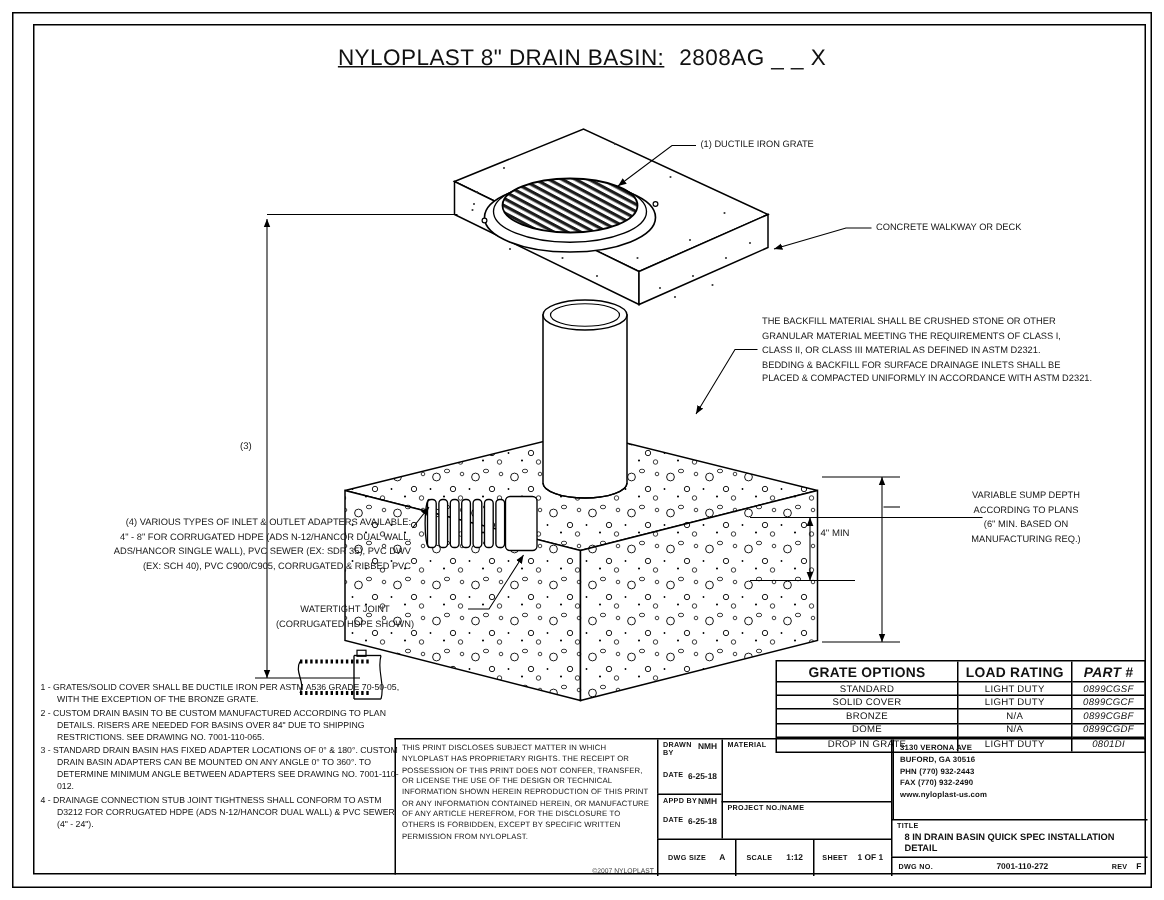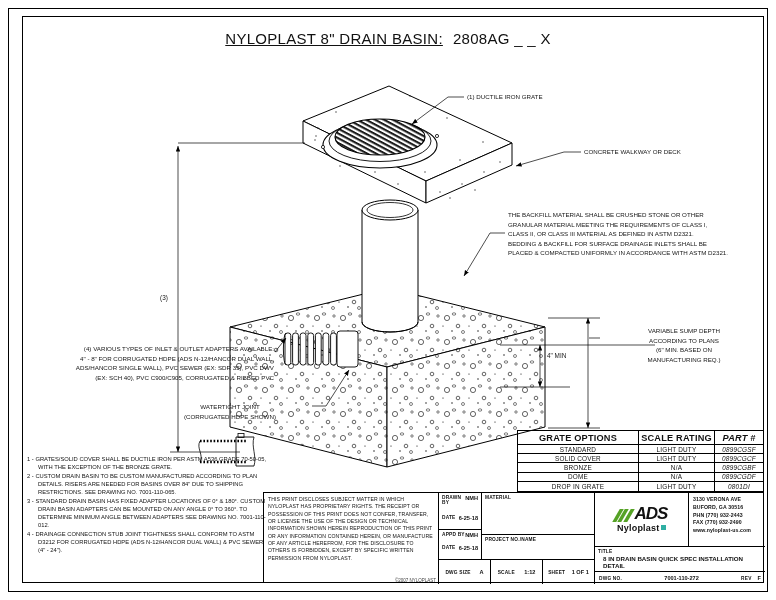--- a/index.html
+++ b/index.html
@@ -13,21 +13,21 @@
   .page-title .u{text-decoration:underline;}
   .page-title .sfx{margin-left:10px;}
   .ann{position:absolute;font-size:6.2px;line-height:1.55;color:#161616;}
   .ann.c{text-align:center;}
   .ann.r{text-align:right;}
   .dim-label{position:absolute;font-size:6.4px;color:#161616;}
   
   .notes{position:absolute;left:27px;top:456px;width:240px;font-size:5.8px;line-height:1.38;color:#141414;}
   .note{padding-left:11px;text-indent:-11px;margin-bottom:1px;}
   
-  .gtable{position:absolute;left:517px;top:430px;width:247px;height:62px;border:1.5px solid #000;box-sizing:border-box;
+  .gtable{position:absolute;left:517px;top:440px;width:247px;height:62px;border:1.5px solid #000;box-sizing:border-box;
           display:grid;grid-template-columns:121px 76px 1fr;grid-template-rows:14px repeat(5,1fr);}
   .gtable .cell{border-right:1px solid #000;border-bottom:1px solid #000;display:flex;align-items:center;justify-content:center;
           font-size:6.4px;letter-spacing:.2px;}
   .gtable .cell:nth-child(3n){border-right:none;font-style:italic;}
   .gtable .hdr{font-weight:bold;font-size:9.2px;border-bottom:1.5px solid #000;letter-spacing:.2px;}
   .gtable .cell:nth-last-child(-n+3){border-bottom:none;}
   
   .tb{position:absolute;left:263px;top:492px;width:501px;height:91px;box-sizing:border-box;border-left:1.5px solid #000;border-top:1.5px solid #000;}
   .tb .box{position:absolute;box-sizing:border-box;border-left:1px solid #000;border-top:1px solid #000;}
   .tb .box.nt{border-top:none;}
@@ -196,21 +196,21 @@
 
 <div class="notes">
   <div class="note">1 - GRATES/SOLID COVER SHALL BE DUCTILE IRON PER ASTM A536 GRADE 70-50-05, WITH THE EXCEPTION OF THE BRONZE GRATE.</div>
   <div class="note">2 - CUSTOM DRAIN BASIN TO BE CUSTOM MANUFACTURED ACCORDING TO PLAN DETAILS.  RISERS ARE NEEDED FOR BASINS OVER 84" DUE TO SHIPPING RESTRICTIONS.  SEE DRAWING NO. 7001-110-065.</div>
   <div class="note">3 - STANDARD DRAIN BASIN HAS FIXED ADAPTER LOCATIONS OF 0° &amp; 180°. CUSTOM DRAIN BASIN ADAPTERS CAN BE MOUNTED ON ANY ANGLE 0° TO 360°. TO DETERMINE MINIMUM ANGLE BETWEEN ADAPTERS SEE DRAWING NO. 7001-110-012.</div>
   <div class="note">4 - DRAINAGE CONNECTION STUB JOINT TIGHTNESS SHALL CONFORM TO ASTM D3212 FOR CORRUGATED HDPE (ADS N-12/HANCOR DUAL WALL) &amp; PVC SEWER (4" - 24").</div>
 </div>
 
 <div class="gtable">
   <div class="cell hdr">GRATE OPTIONS</div>
-  <div class="cell hdr">SCALE RATING</div>
+  <div class="cell hdr">LOAD RATING</div>
   <div class="cell hdr">PART #</div>
 
   <div class="cell">STANDARD</div>
   <div class="cell">LIGHT DUTY</div>
   <div class="cell">0899CGSF</div>
 
   <div class="cell">SOLID COVER</div>
   <div class="cell">LIGHT DUTY</div>
   <div class="cell">0899CGCF</div>
 
@@ -274,34 +274,20 @@
       </div>
       <div class="bgrp">
         <span class="lbl">SHEET</span>
         <span class="val">1 OF 1</span>
       </div>
     </div>
   </div>
 
   <div class="box nt" style="left:330px;top:0;width:171px;height:53px;">
     <div style="display:flex;height:100%;">
-      <div style="width:93px;">
-        <div class="logo-wrap">
-          <div class="ads-row">
-            <div class="stripe"></div>
-            <div class="stripe"></div>
-            <div class="stripe"></div>
-            <span class="ads-txt">ADS</span>
-          </div>
-          <div class="nylo-row">
-            <span class="nylo-txt">Nyloplast</span>
-            <span class="nylo-sq"></span>
-          </div>
-        </div>
-      </div>
       <div style="flex:1;border-left:1px solid #000;">
         <div class="addr pre">3130 VERONA AVE
 BUFORD, GA 30516
 PHN (770) 932-2443
 FAX (770) 932-2490
 www.nyloplast-us.com</div>
       </div>
     </div>
   </div>
 

